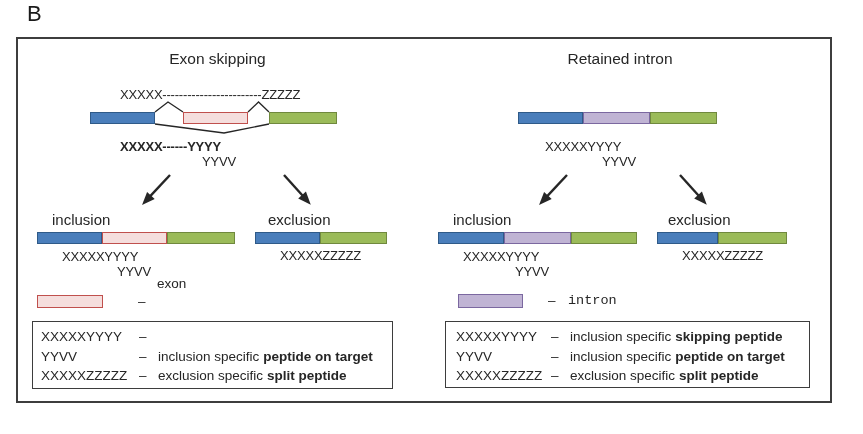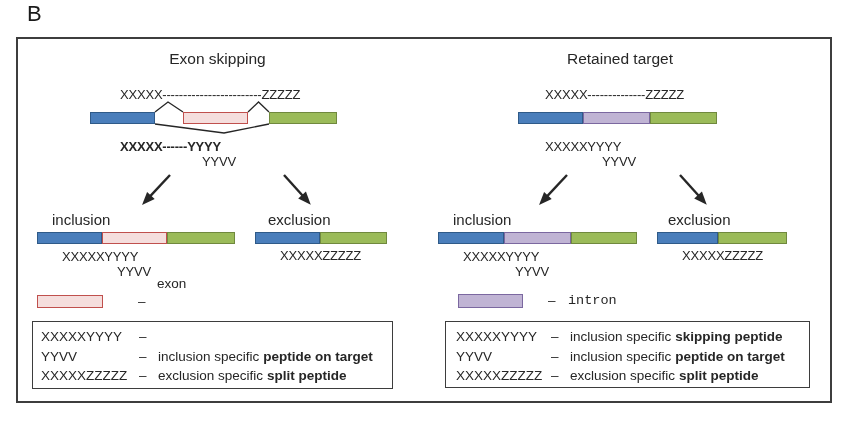--- a/index.html
+++ b/index.html
@@ -76,23 +76,22 @@
       <span class="ldash">–</span>
       <span class="ldesc"><span>inclusion specific</span><span class="bold">peptide on target</span></span>
     </div>
     <div class="lrow">
       <span class="lterm">XXXXXZZZZZ</span>
       <span class="ldash">–</span>
       <span class="ldesc"><span>exclusion specific</span><span class="bold">split peptide</span></span>
     </div>
   </div>
 
-  <div class="abs panel-title" style="left:545px;top:50px;width:150px;">Retained target</div>
+  <div class="abs panel-title" style="left:545px;top:50px;width:150px;">Retained intron</div>
 
-  <div class="abs seq" style="left:545px;top:87px;">XXXXX--------------ZZZZZ</div>
 
   <div class="abs bar" style="left:518px;top:112px;">
     <div class="seg seg-blue" style="width:65px;"></div>
     <div class="seg seg-purple" style="width:67px;"></div>
     <div class="seg seg-green" style="width:67px;"></div>
   </div>
 
   <div class="abs seq" style="left:545px;top:139px;">XXXXXYYYY</div>
   <div class="abs seq" style="left:602px;top:154px;">YYVV</div>
 

